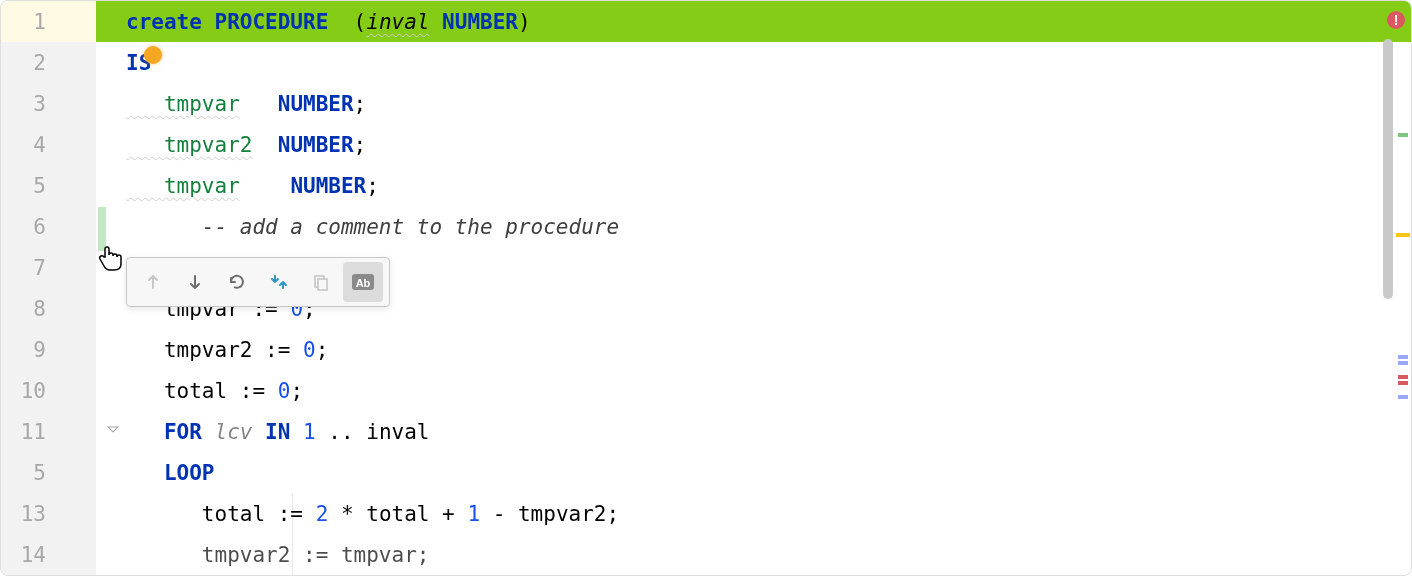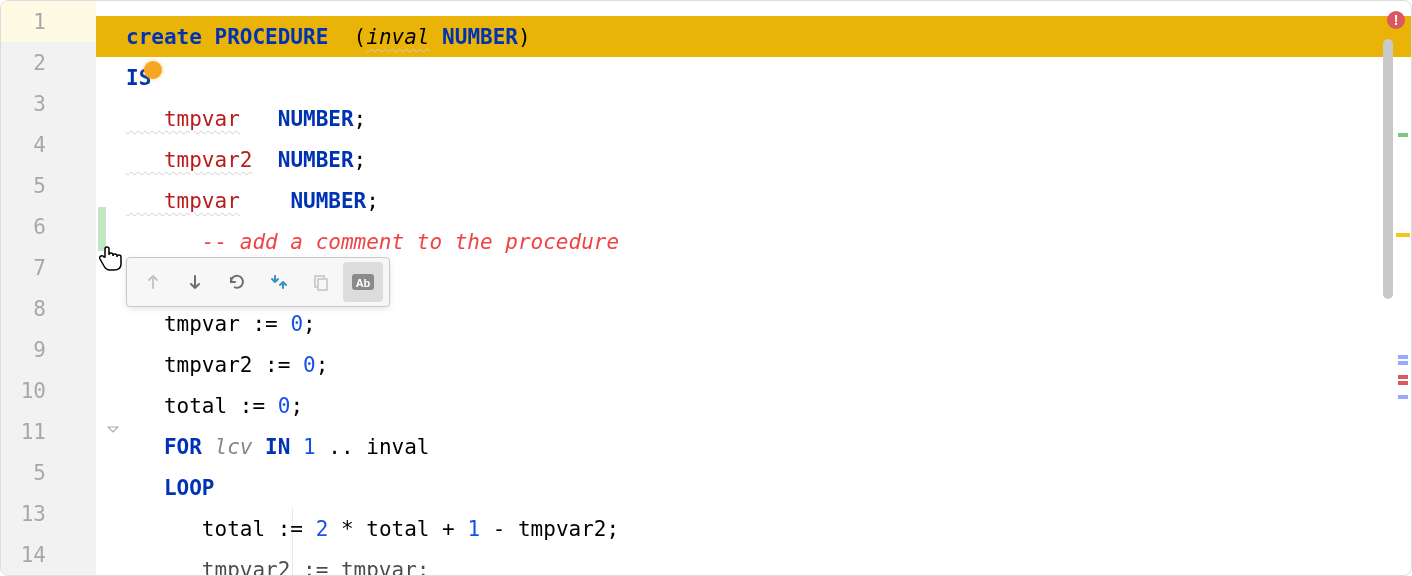--- a/index.html
+++ b/index.html
@@ -51,27 +51,27 @@
       position: relative;
     }
     .code-line {
       height: 41px;
       display: flex;
       align-items: center;
       white-space: pre;
       padding-left: 30px;
       position: relative;
     }
-    .code-line.current-line { background: #eab308; margin-top: 15px; }
+    .code-line.current-line { background: #84cc16; }
     .gutter-line.current-line { background: #fffae3; }
     .kw { color: #0033b3; font-weight: 600; }
     .num { color: #1750eb; }
-    .comment { color: #ef4444; font-style: italic; }
+    .comment { color: #404040; font-style: italic; }
     .param { color: #000; font-style: italic; text-decoration: underline wavy #ccc; text-decoration-thickness: 1px; text-underline-offset: 4px;}
-    .var-decl { color: #b91c1c; text-decoration: underline wavy #cfcfcf; text-decoration-thickness: 1px; text-underline-offset: 4px;}
+    .var-decl { color: #15803d; text-decoration: underline wavy #cfcfcf; text-decoration-thickness: 1px; text-underline-offset: 4px;}
     .proc-name { color: #000; font-style: italic; background: #e6e0ff; border-left: 2px solid #000; padding:0 1px;}
     .loopvar { color: #868686; font-style: italic; }
     .indent-guide {
       position: absolute;
       left: 160px;
       top: 0;
       bottom: 0;
       width: 1px;
       background: #e8e8e8;
     }

